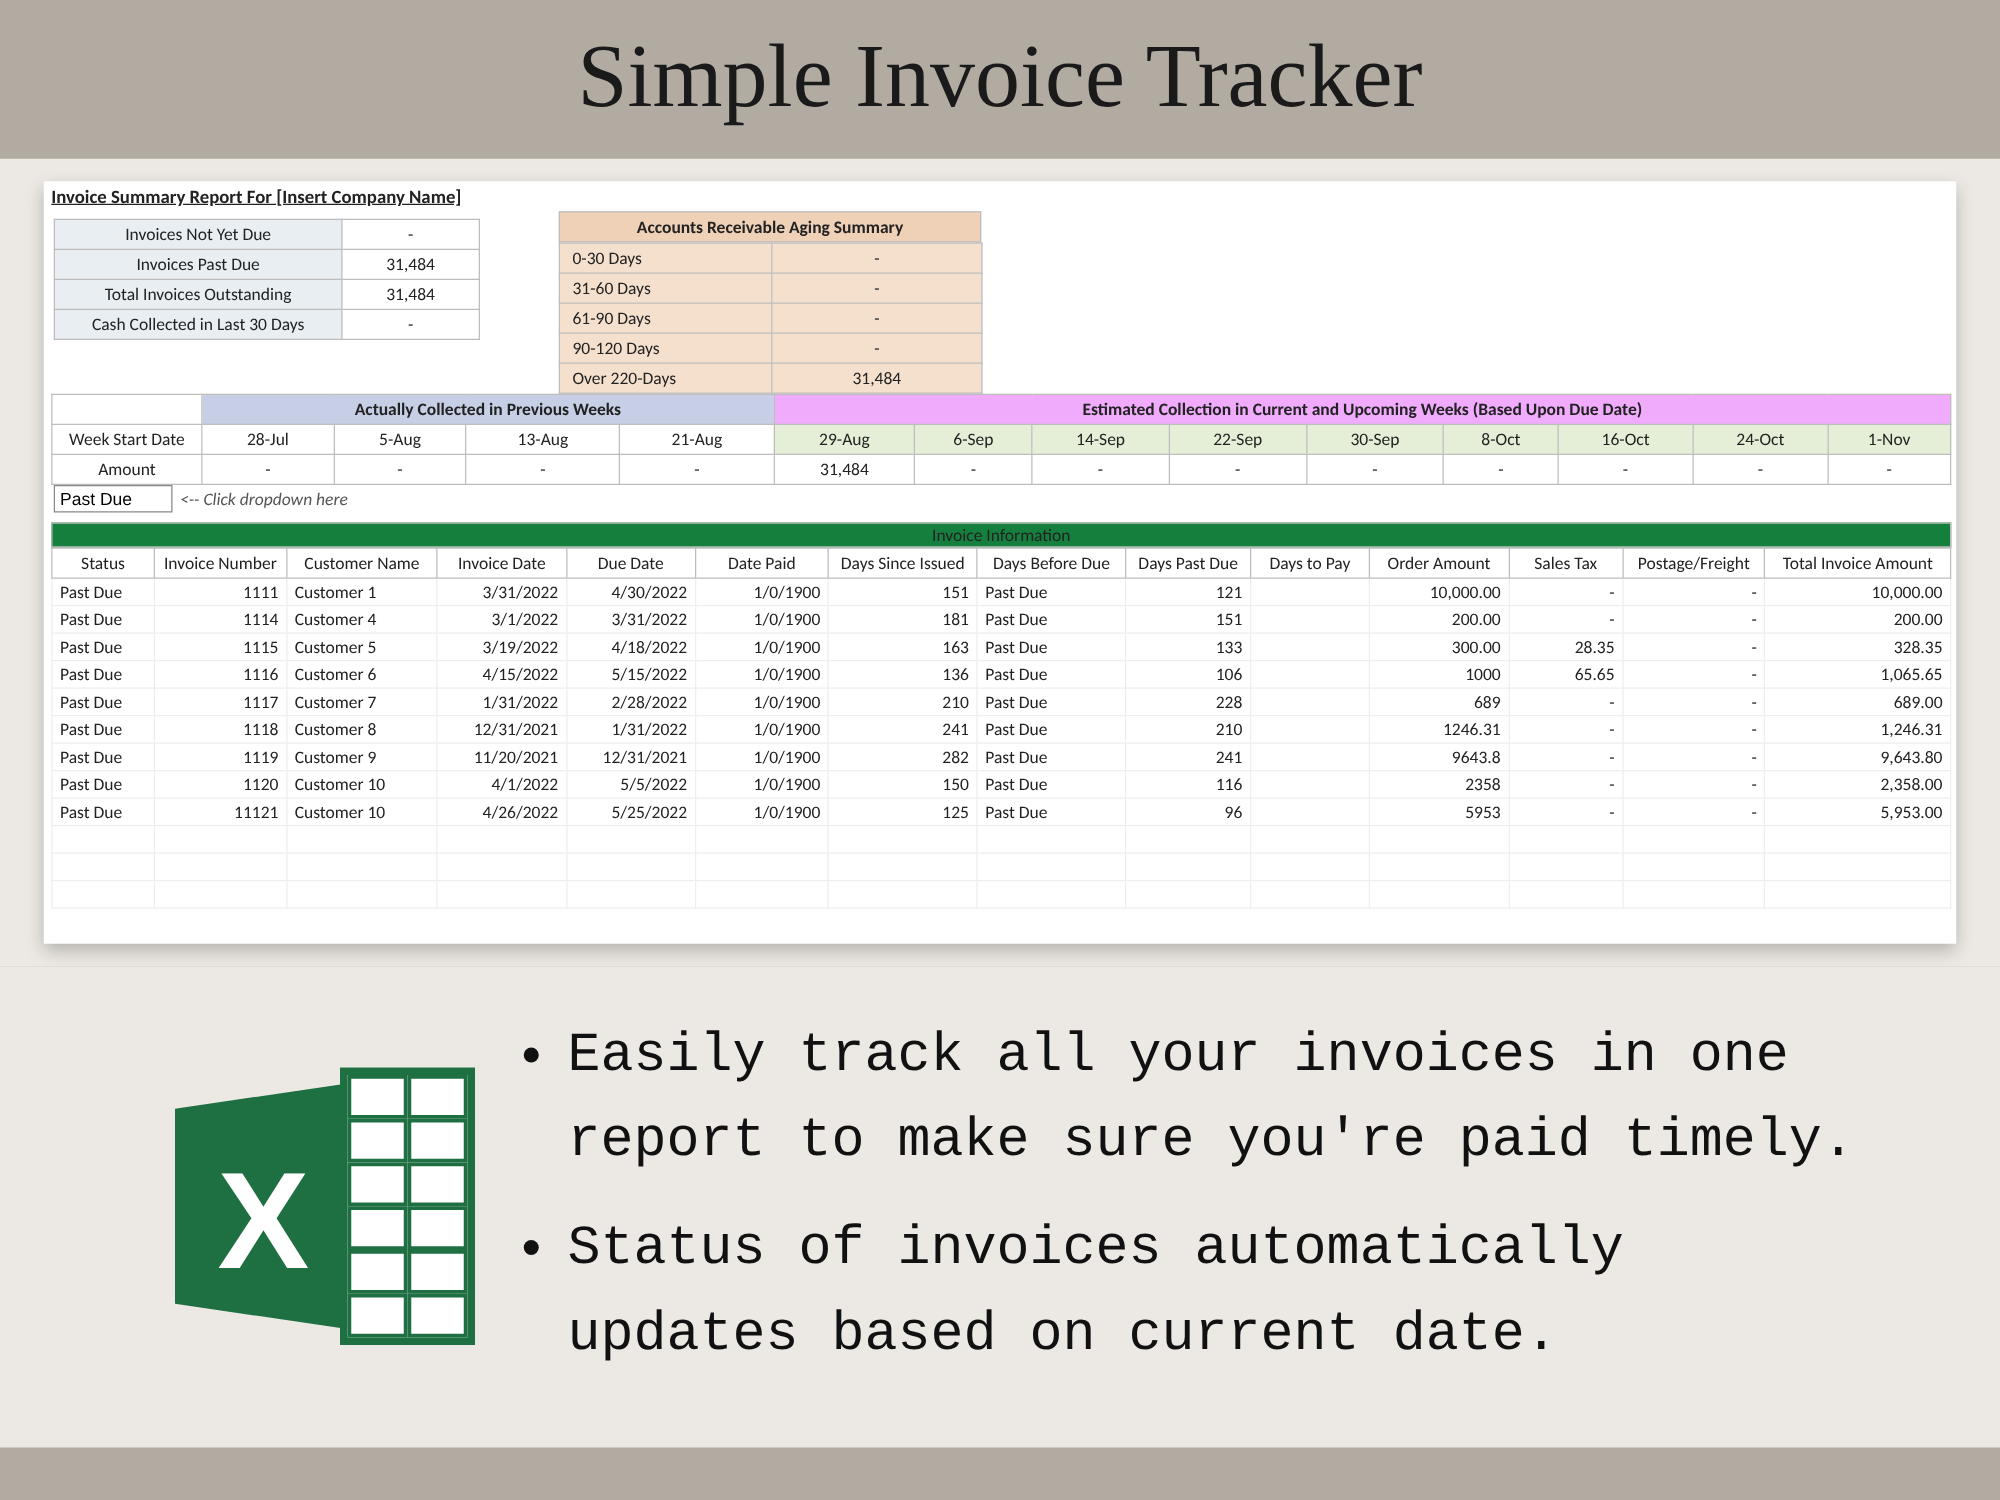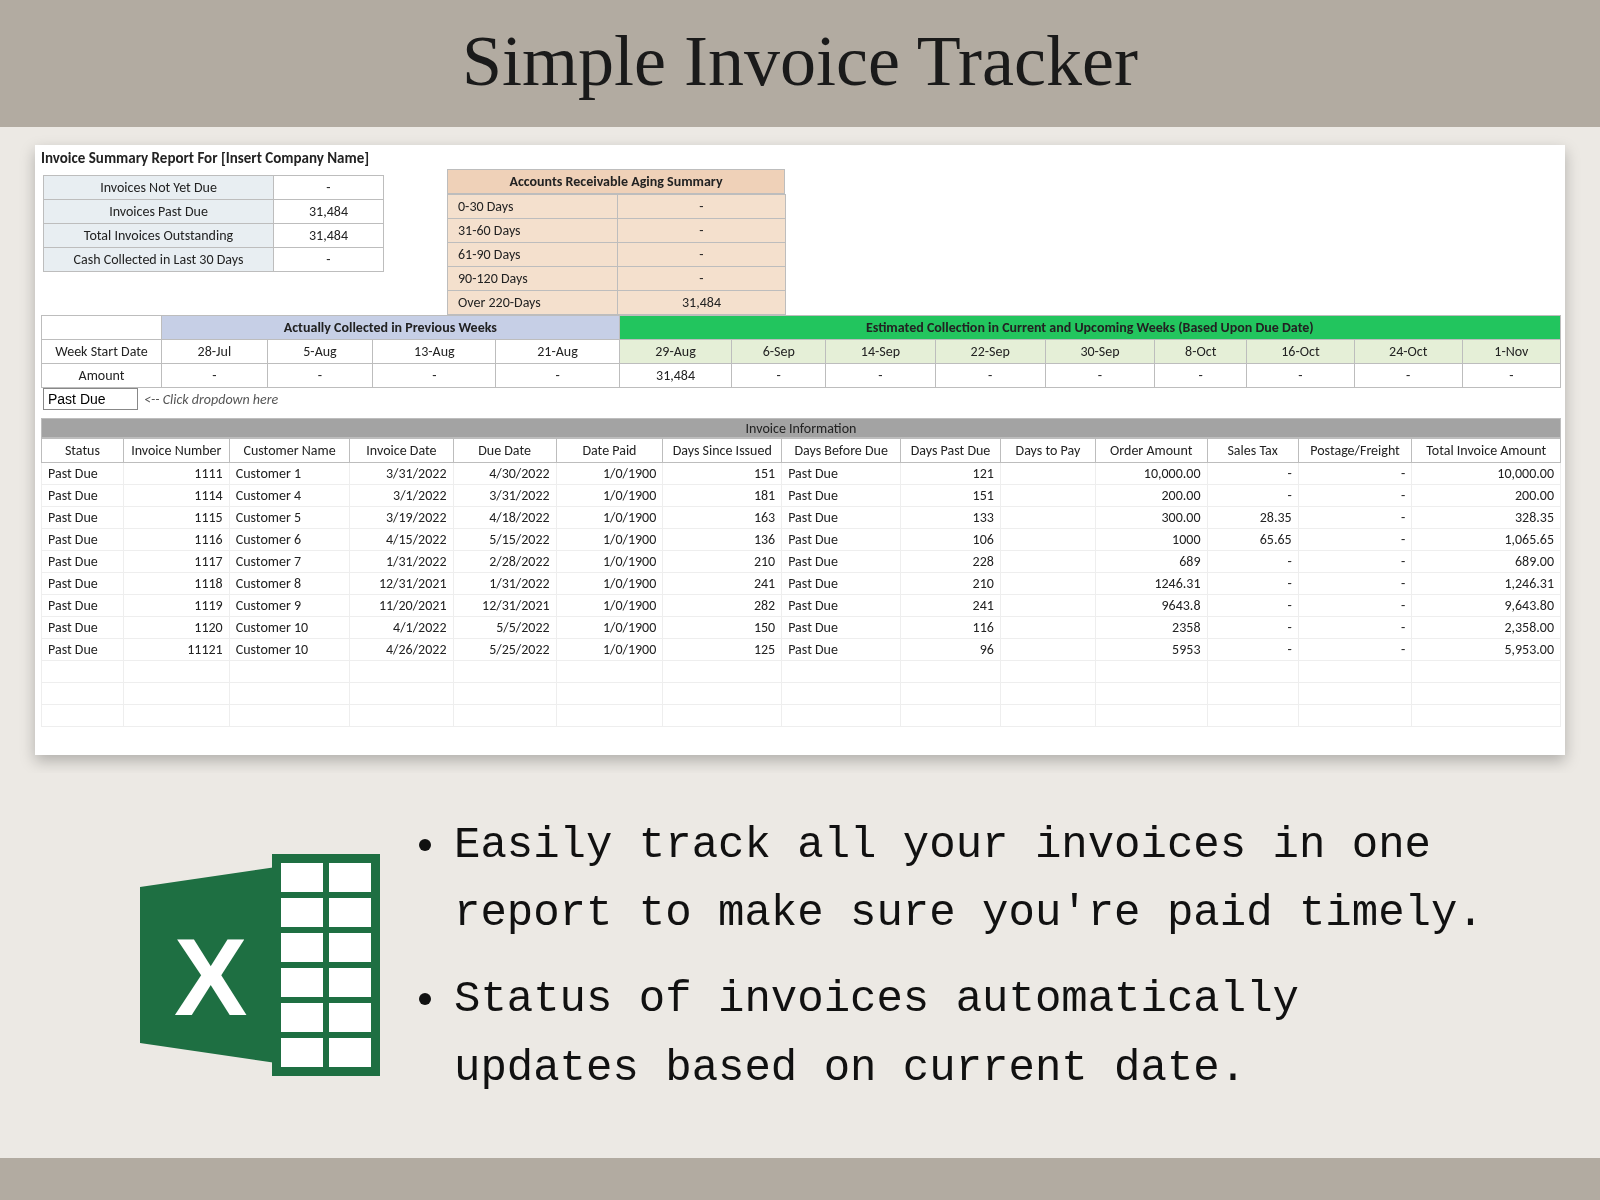--- a/index.html
+++ b/index.html
@@ -34,21 +34,21 @@
     background: #fff;
     box-shadow: 0 6px 14px rgba(0,0,0,.25);
     font-family: Calibri, Arial, sans-serif;
     font-size: 15px;
     color: #222;
     padding: 4px 6px 28px 6px;
   }
 
   
   .top-area { display: flex; align-items: flex-start; gap: 63px; margin: 2px 0 0 2px; }
-  .report-title { font-weight: 700; font-size: 15px; }
+  .report-title { font-weight: 700; font-size: 15px; text-decoration: underline; }
 
   table.mini { border-collapse: collapse; }
   table.mini td { border: 1px solid #bdbdbd; padding: 3px 8px; text-align: center; font-size: 14px; height: 22px; }
   table.mini .lbl { background: #e8eef2; width: 230px; }
   table.mini .val { width: 110px; text-align: center; }
 
   .aging-title {
     background: #efd1b8;
     border: 1px solid #bdbdbd;
     font-weight: 700;
@@ -59,35 +59,35 @@
   }
   table.aging td.lbl { background: #f4e0cd; width: 170px; text-align: left; padding-left: 10px; }
   table.aging td.val { background: #f4e0cd; width: 168px; }
 
   
   .sched-title { font-weight: 700; font-size: 15px; margin: 16px 0 2px 2px; }
   table.sched { width: 1520px; border-collapse: collapse; font-size: 14px; }
   table.sched td, table.sched th { border: 1px solid #bdbdbd; padding: 3px 4px; text-align: center; height: 20px; }
   .rowhdr { width: 120px; text-align: center; }
   .hdr-prev { background: #c6cfe6; font-weight: 700; }
-  .hdr-est  { background: #22c55e; font-weight: 700; }
+  .hdr-est  { background: #f0abfc; font-weight: 700; }
   .cell-est { background: #e5efd7; }
 
   
   .details-title { font-weight: 700; font-size: 15px; margin: 14px 0 2px 2px; }
   .filter-row { display: flex; align-items: center; gap: 6px; margin: 0 0 8px 2px; }
   .dropdown {
     width: 95px; height: 22px; border: 1px solid #888;
     background: #fff; font-size: 14px; padding: 1px 4px;
     font-style: normal;
   }
   .hint { font-style: italic; color: #555; font-size: 14px; }
 
   .info-band {
-    background: #a3a3a3;
+    background: #15803d;
     border: 1px solid #bdbdbd;
     text-align: center;
     font-size: 14px;
     height: 20px;
     line-height: 20px;
     width: 1520px;
     margin-left: 0;
   }
 
   table.details { border-collapse: collapse; width: 1520px; font-size: 14px; }

